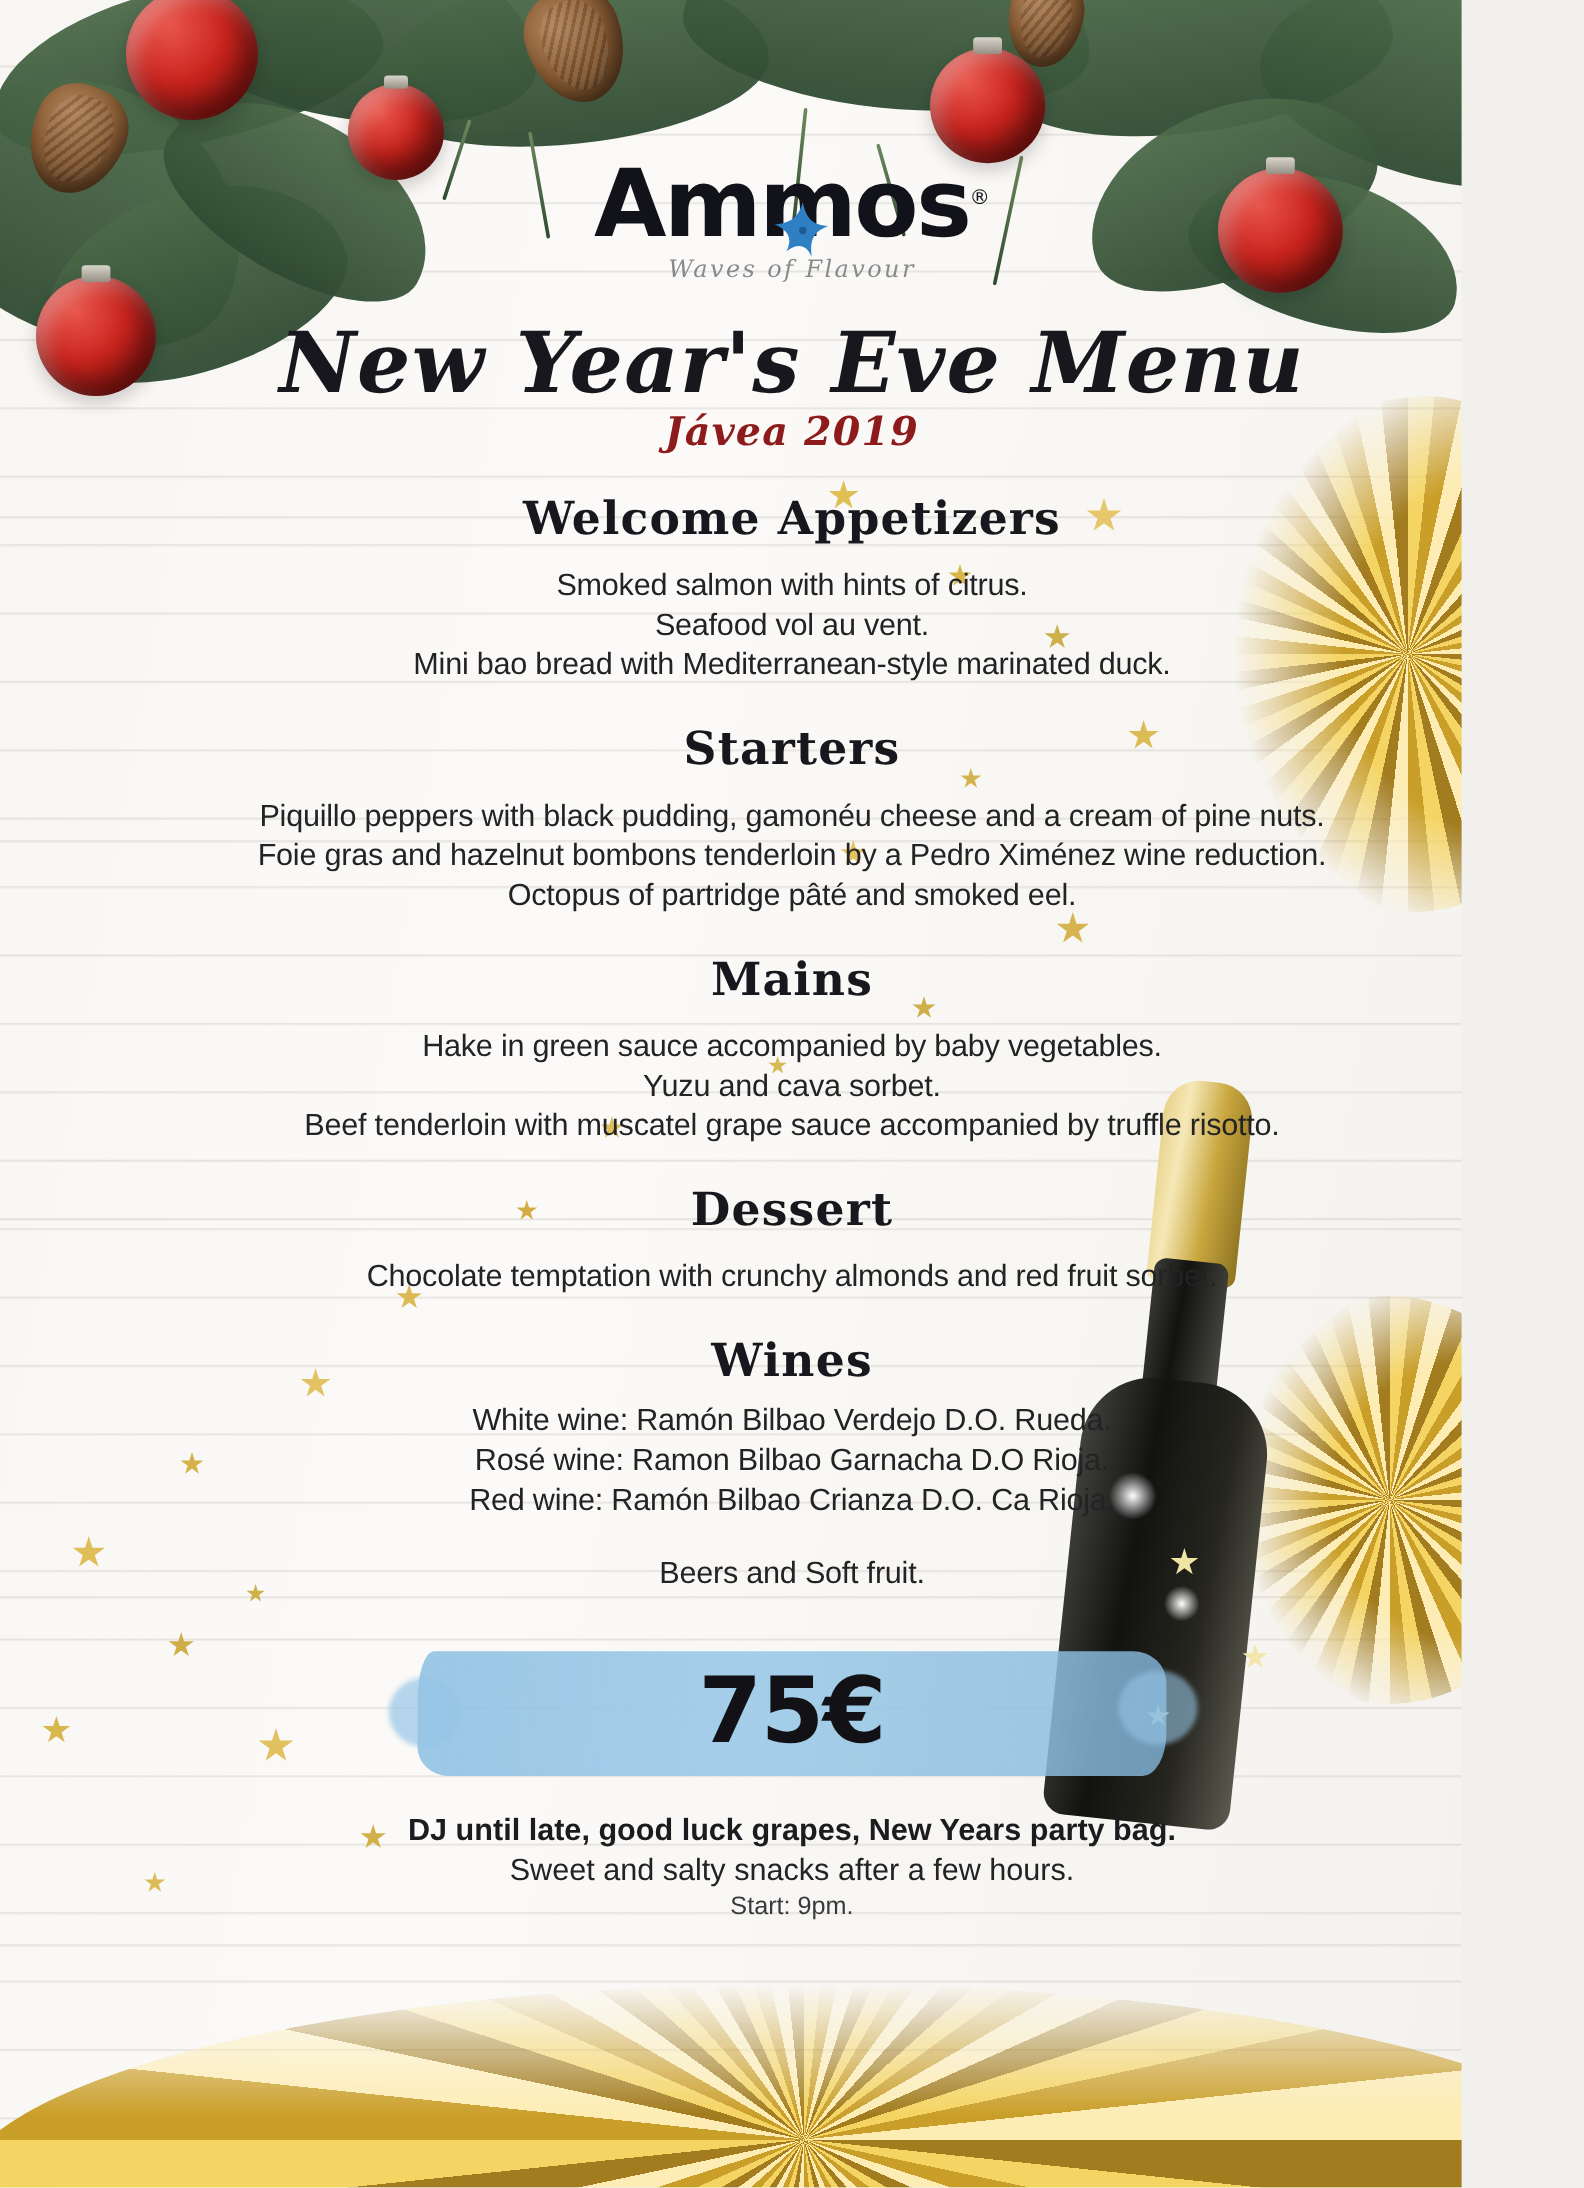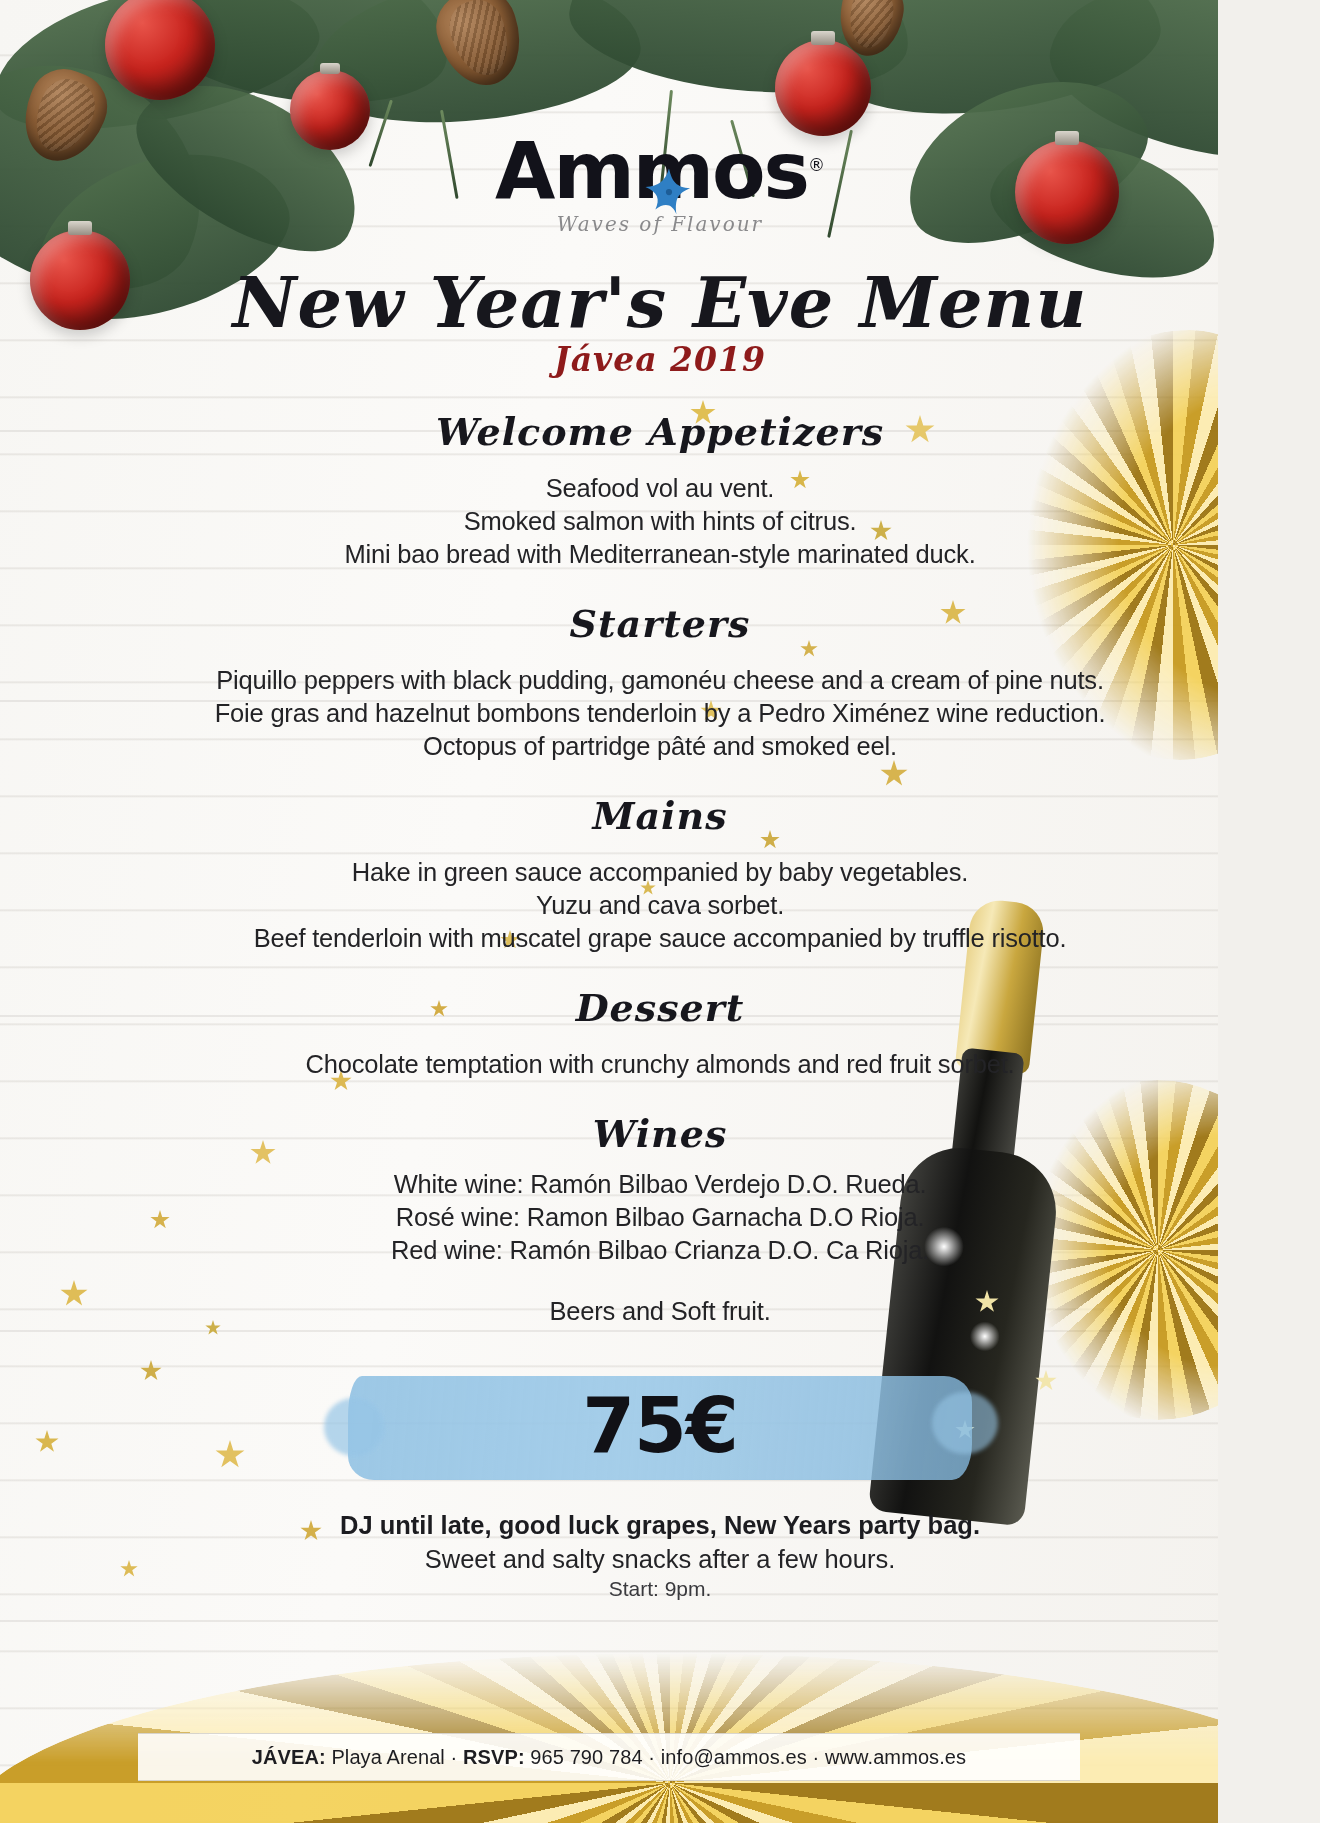--- a/index.html
+++ b/index.html
@@ -228,21 +228,20 @@
     color: #8e1b1b;
     letter-spacing: 1px;
     margin-top: -4px;
   }
 
   .section {
     margin-top: 30px;
   }
   .section-title {
     font-family: "DejaVu Serif", serif;
-    font-style: italic;
     font-weight: bold;
     font-size: 38px;
     color: #17171d;
     letter-spacing: 1px;
     margin-bottom: 18px;
   }
   .section-title.tight { margin-bottom: 12px; }
 
   .dish {
     font-family: "Liberation Sans", sans-serif;
@@ -436,22 +435,22 @@
         <circle cx="50" cy="42" r="5" fill="#1d5d97"></circle>
       </svg>
       <div class="logo-tag">Waves of Flavour</div>
     </div>
 
     <div class="title-main">New Year's Eve Menu</div>
     <div class="title-sub">Jávea 2019</div>
 
     <div class="section">
       <div class="section-title">Welcome Appetizers</div>
+      <div class="dish">Smoked salmon with hints of citrus.</div>
       <div class="dish">Seafood vol au vent.</div>
-      <div class="dish">Smoked salmon with hints of citrus.</div>
       <div class="dish">Mini bao bread with Mediterranean-style marinated duck.</div>
     </div>
 
     <div class="section">
       <div class="section-title">Starters</div>
       <div class="dish">Piquillo peppers with black pudding, gamonéu cheese and a cream of pine nuts.</div>
       <div class="dish">Foie gras and hazelnut bombons tenderloin by a Pedro Ximénez wine reduction.</div>
       <div class="dish">Octopus of partridge pâté and smoked eel.</div>
     </div>
 
@@ -482,27 +481,14 @@
     </div>
 
     <div class="extras">
       <div class="bold">DJ until late, good luck grapes, New Years party bag.</div>
       <div class="normal">Sweet and salty snacks after a few hours.</div>
       <div class="small">Start: 9pm.</div>
     </div>
 
   </div>
 
-  <div class="footer-bar">
-    <div class="footer-text">
-      <b>JÁVEA:</b>
-      <span>Playa Arenal</span>
-      <span>·</span>
-      <b>RSVP:</b>
-      <span>965 790 784</span>
-      <span>·</span>
-      <span>info@ammos.es</span>
-      <span>·</span>
-      <span>www.ammos.es</span>
-    </div>
-  </div>
 
 </div>
 
 </body></html>

